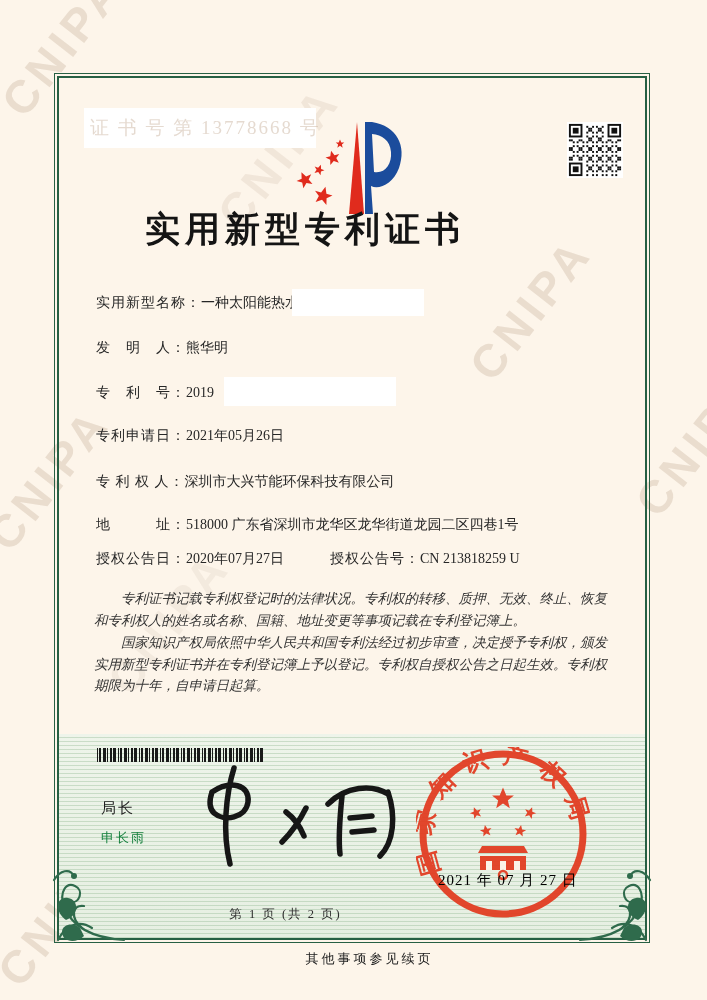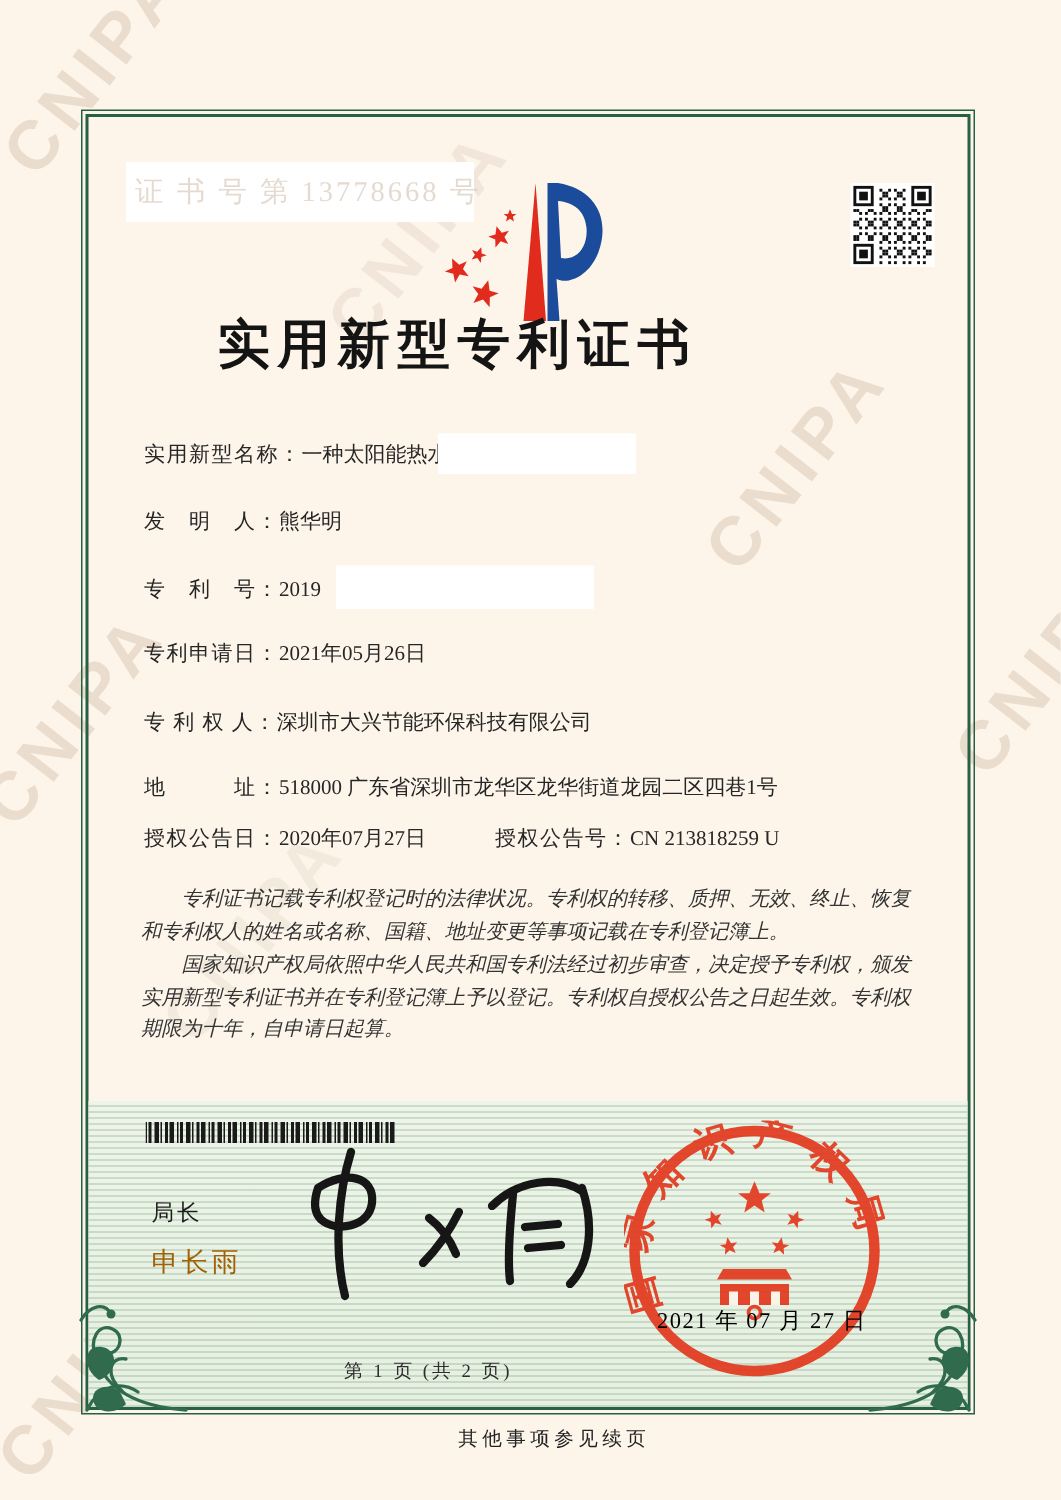--- a/index.html
+++ b/index.html
@@ -47,21 +47,21 @@
   .r1{top:294px;} .r2{top:339px;text-align:right;} .r3{top:384px;} .r4{top:427px;text-align:center;}
   .r5{top:473px;} .r6{top:516px;} .r7{top:550px;}
   .pair2{margin-left:46px;}
   .paras{
     position:absolute;left:94px;top:588px;width:518px;
     font-size:13.5px;line-height:1.62;color:#333;font-style:italic;
   }
   .paras p{margin:0;text-indent:2em;}
   .barcode-wrap{position:absolute;left:97px;top:748px;}
   .sig-title{position:absolute;left:101px;top:799px;font-size:15px;color:#1d1d1d;letter-spacing:2px;}
-  .sig-name{position:absolute;left:101px;top:829px;font-size:18px;color:#a16207;letter-spacing:2px;}
+  .sig-name{position:absolute;left:101px;top:829px;font-size:13px;color:#15803d;letter-spacing:2px;}
   .signature{position:absolute;left:190px;top:758px;}
   .seal{position:absolute;left:416px;top:747px;}
   .seal-date{
     position:absolute;left:438px;top:871px;font-size:15px;color:#000000;
     letter-spacing:1px;white-space:nowrap;
   }
   .pageinfo{
     position:absolute;left:0;top:906px;width:571px;text-align:center;
     font-size:12.5px;color:#2c2c2c;letter-spacing:2px;
   }

